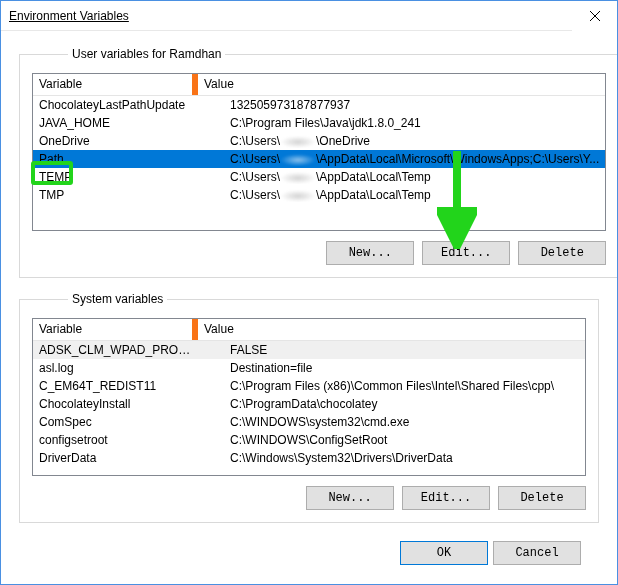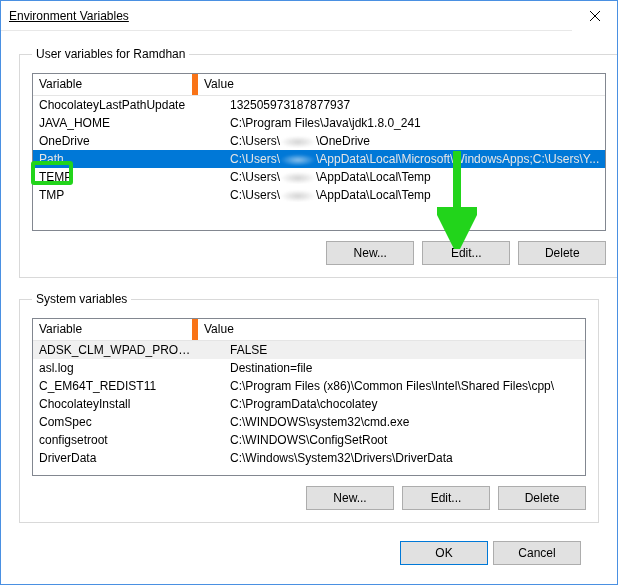--- a/index.html
+++ b/index.html
@@ -45,20 +45,21 @@
   fieldset.group {
     border: 1px solid #d9d9d9;
     margin: 8px 0 14px 0;
     padding: 12px 12px 12px 12px;
     position: relative;
   }
   fieldset.group legend {
     font-size: 12px;
     padding: 0 4px;
     color: #000;
+    margin-left: 36px;
   }
 
   .listview {
     border: 1px solid #828790;
     background: #fff;
     height: 158px;
     position: relative;
     overflow: hidden;
   }
   .lv-headers {
@@ -80,21 +81,21 @@
     display: flex;
     height: 18px;
     align-items: center;
     font-size: 12px;
     white-space: nowrap;
   }
   .lv-row .c1 { padding: 0 6px; overflow: hidden; text-overflow: ellipsis; }
   .lv-row .c2 { padding: 0 6px; overflow: hidden; text-overflow: ellipsis; flex: 1; position: relative; margin-left: 26px; }
   .lv-row.selected {
     background: #0078d7;
-    color: #e5e5e5;
+    color: #000000;
   }
   .blurred {
     display: inline-block;
     width: 36px;
     height: 12px;
     vertical-align: middle;
     background: radial-gradient(ellipse at center, rgba(80,80,80,0.25), rgba(200,200,200,0) 70%);
     border-radius: 4px;
     filter: blur(1px);
   }
@@ -106,21 +107,21 @@
     display: flex;
     justify-content: flex-end;
     gap: 8px;
     margin-top: 10px;
   }
   button.win {
     min-width: 88px;
     height: 24px;
     background: #e1e1e1;
     border: 1px solid #adadad;
-    font-family: Liberation Sans, sans-serif;
+    font-family: Liberation Mono, monospace;
     font-size: 12px;
     padding: 0 12px;
     cursor: pointer;
   }
   button.win.default { border: 1px solid #0078d7; }
 
   .footer {
     display: flex;
     justify-content: flex-end;
     gap: 5px;

